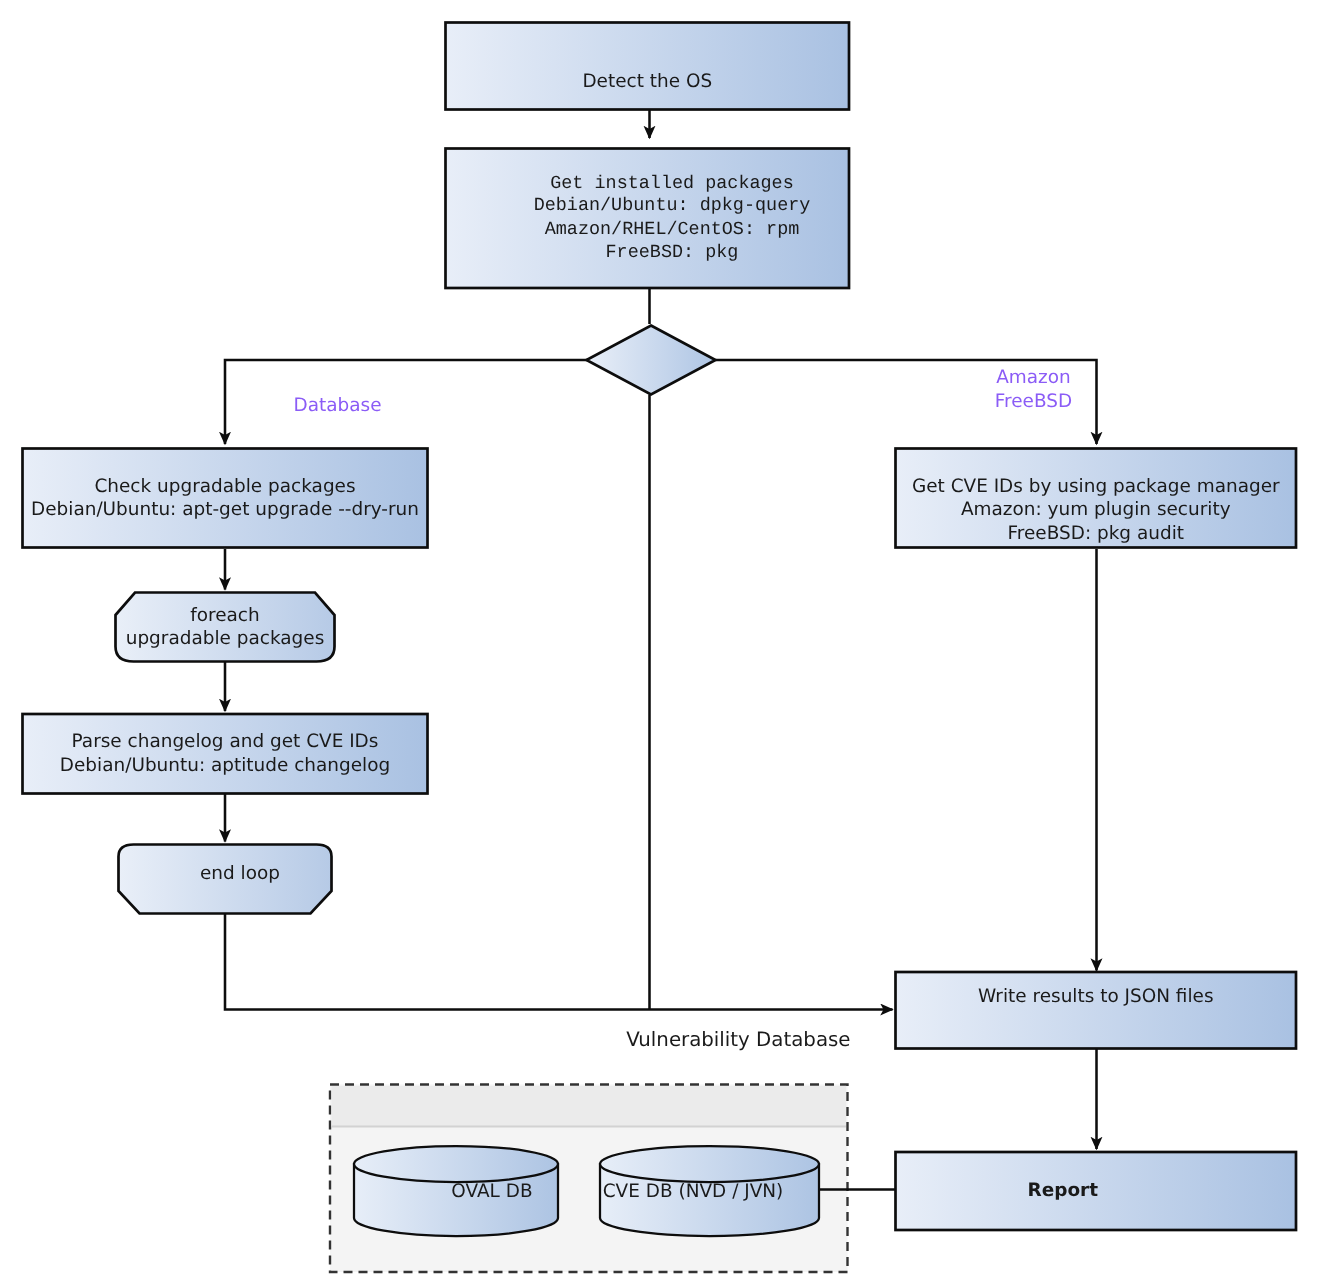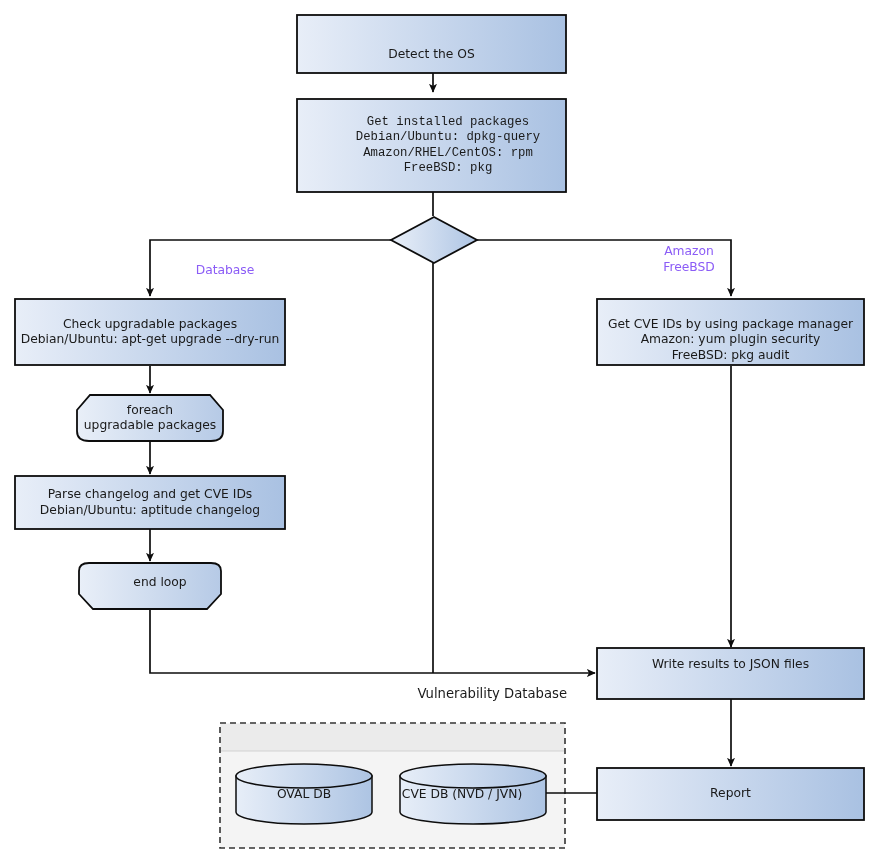--- a/index.html
+++ b/index.html
@@ -161,23 +161,23 @@
 Debian/Ubuntu: aptitude changelog</div>
 
   <div class="node-label" style="left:79px; top:563px; width:162px; height:40px;">end loop</div>
 
   <div class="node-label" style="left:597px; top:299px; width:267px; height:82px;">Get CVE IDs by using package manager
 Amazon: yum plugin security
 FreeBSD: pkg audit</div>
 
   <div class="node-label" style="left:597px; top:648px; width:267px; height:33px;">Write results to JSON files</div>
 
-  <div class="node-label" style="left:597px; top:768px; width:267px; height:52px;">Report</div>
+  <div class="node-label" style="left:575px; top:768px; width:267px; height:52px;font-weight:bold;">Report</div>
 
-  <div class="node-label" style="left:236px; top:782px; width:136px; height:26px;">OVAL DB</div>
+  <div class="node-label" style="left:236px; top:782px; width:136px; height:26px;padding-left:24px;">OVAL DB</div>
 
   <div class="node-label" style="left:400px; top:782px; width:124px; height:26px;">CVE DB (NVD / JVN)</div>
 
   <div class="group-title" style="left:225px; top:685px; width:342px;">Vulnerability Database</div>
 
   <div class="edge-label" style="left:160px; top:263px; width:130px;">Database</div>
 
 
   <div class="edge-label" style="left:629px; top:244px; width:120px;">Amazon
 FreeBSD</div>

